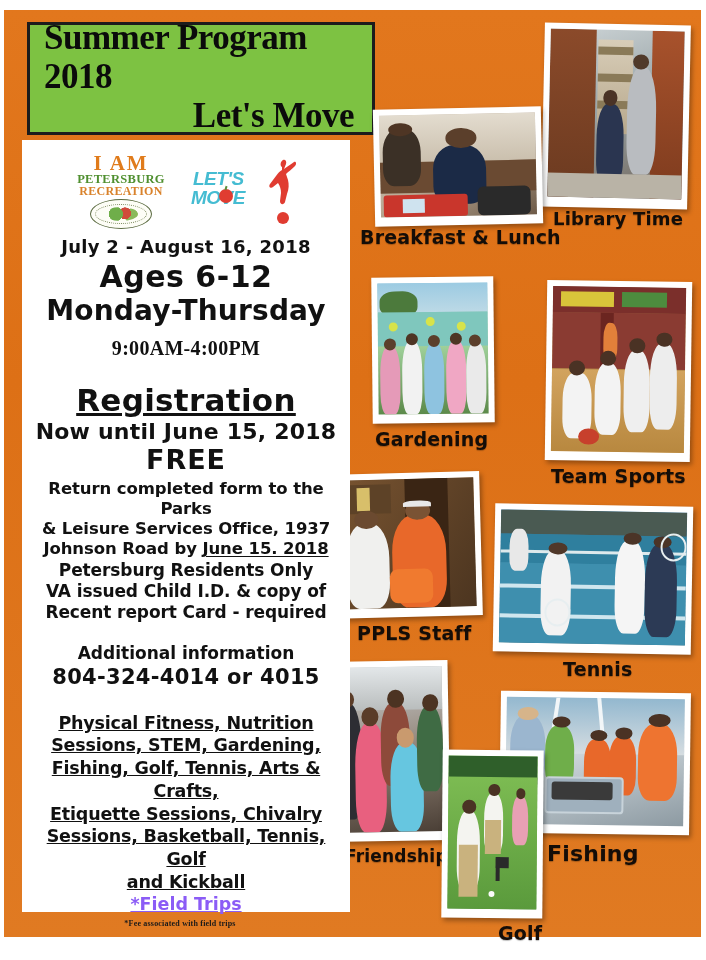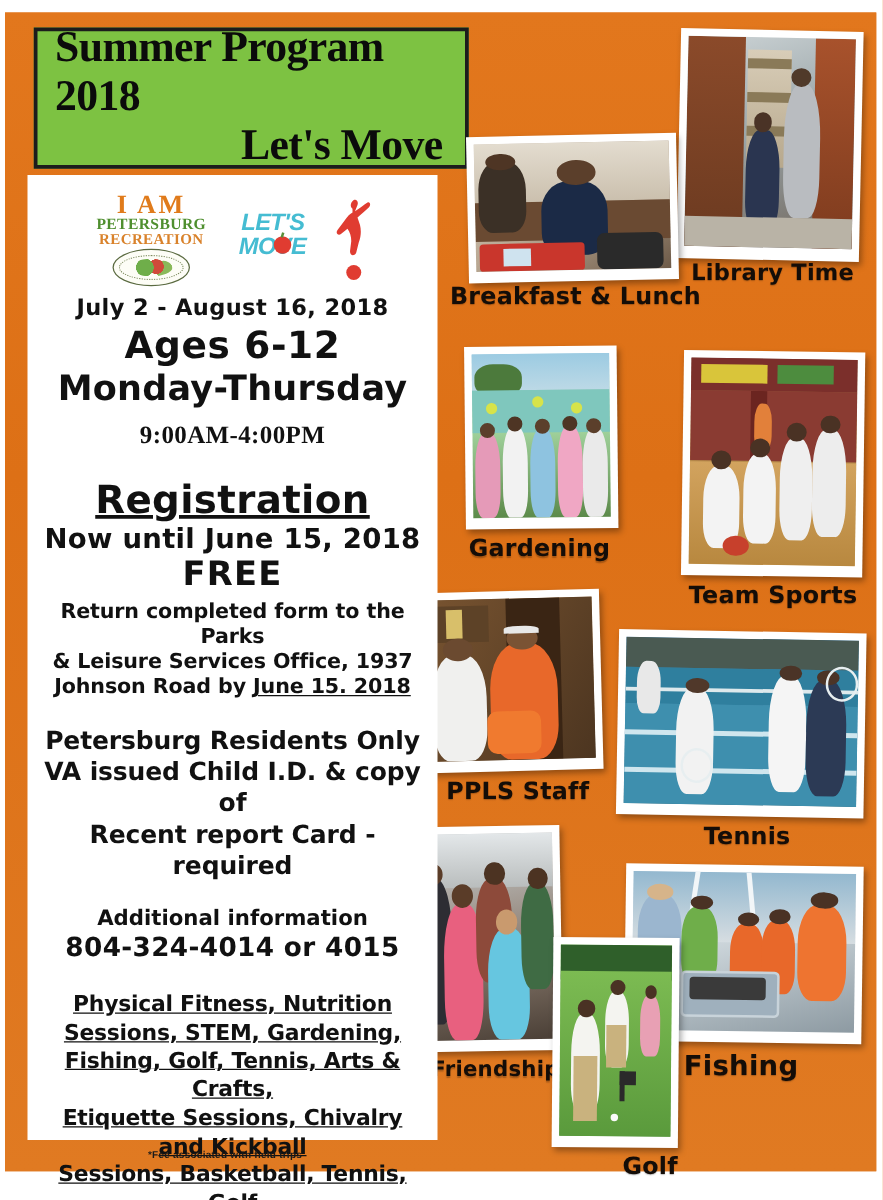--- a/index.html
+++ b/index.html
@@ -105,37 +105,37 @@
   .t-reg{
     font-family:"DejaVu Sans",sans-serif;font-weight:bold;font-size:31px;color:#111;
     margin-top:22px;text-decoration:underline;text-underline-offset:2px;letter-spacing:0.3px;
   }
   .t-until{font-family:"DejaVu Sans",sans-serif;font-weight:bold;font-size:22px;color:#111;margin-top:1px;letter-spacing:0.2px;}
   .t-free{font-family:"DejaVu Sans",sans-serif;font-weight:bold;font-size:27px;color:#111;margin-top:0px;letter-spacing:1px;}
 
   .t-return{font-family:"DejaVu Sans",sans-serif;font-weight:bold;font-size:16.5px;color:#111;margin-top:4px;line-height:1.22;letter-spacing:-0.1px;}
   .u-date{text-decoration:underline;text-underline-offset:2px;}
 
-  .t-reqs{font-family:"DejaVu Sans",sans-serif;font-weight:bold;font-size:20px;color:#111;margin-top:20px;line-height:1.25;letter-spacing:-0.1px;}
+  .t-reqs{font-family:"DejaVu Sans",sans-serif;font-weight:bold;font-size:17px;color:#111;line-height:1.25;letter-spacing:-0.1px;}
   .t-addl{font-family:"DejaVu Sans",sans-serif;font-weight:bold;font-size:17px;color:#111;margin-top:20px;line-height:1.25;}
   .t-phone{font-family:"DejaVu Sans",sans-serif;font-weight:bold;font-size:21px;color:#111;line-height:1.2;letter-spacing:0.3px;}
 
   .t-activities{
     font-family:"DejaVu Sans",sans-serif;font-weight:bold;font-size:17.5px;color:#111;
     margin-top:22px;line-height:1.3;letter-spacing:-0.2px;
   }
   .t-activities .ln{display:block;text-decoration:underline;text-underline-offset:1px;}
   .t-fieldtrips{
     font-family:"DejaVu Sans",sans-serif;font-weight:bold;font-size:17.5px;color:#8b5cf6;
     text-decoration:underline;text-underline-offset:1px;
   }
 
   .footnote{
     position:absolute;left:22px;top:919px;width:316px;text-align:center;
-    font-family:Liberation Sans, sans-serif;font-weight:bold;font-size:8px;color:#1a1a1a;
+    font-family:Liberation Serif, serif;font-weight:bold;font-size:8px;color:#1a1a1a;
     letter-spacing:0.2px;
   }
 
   
   .photo{
     position:absolute;background:#ffffff;
     box-shadow:2px 3px 5px rgba(0,0,0,0.35);
     box-sizing:border-box;overflow:hidden;
   }
   .photo .inner{width:100%;height:100%;overflow:hidden;position:relative;}
@@ -407,22 +407,22 @@
     </div>
 
     <div class="t-addl">Additional information</div>
     <div class="t-phone">804-324-4014 or 4015</div>
 
     <div class="t-activities">
       <span class="ln">Physical Fitness, Nutrition</span>
       <span class="ln">Sessions, STEM, Gardening,</span>
       <span class="ln">Fishing, Golf, Tennis, Arts &amp; Crafts,</span>
       <span class="ln">Etiquette Sessions, Chivalry</span>
+      <span class="ln">Sessions, Basketball, Tennis, Golf</span>
       <span class="ln">and  Kickball</span>
-      <span class="ln">Sessions, Basketball, Tennis, Golf</span>
     </div>
     <div class="t-fieldtrips">*Field Trips</div>
 
   </div>
 
   <div class="footnote">*Fee associated with field trips</div>
 
 </div>
 
 </body></html>

